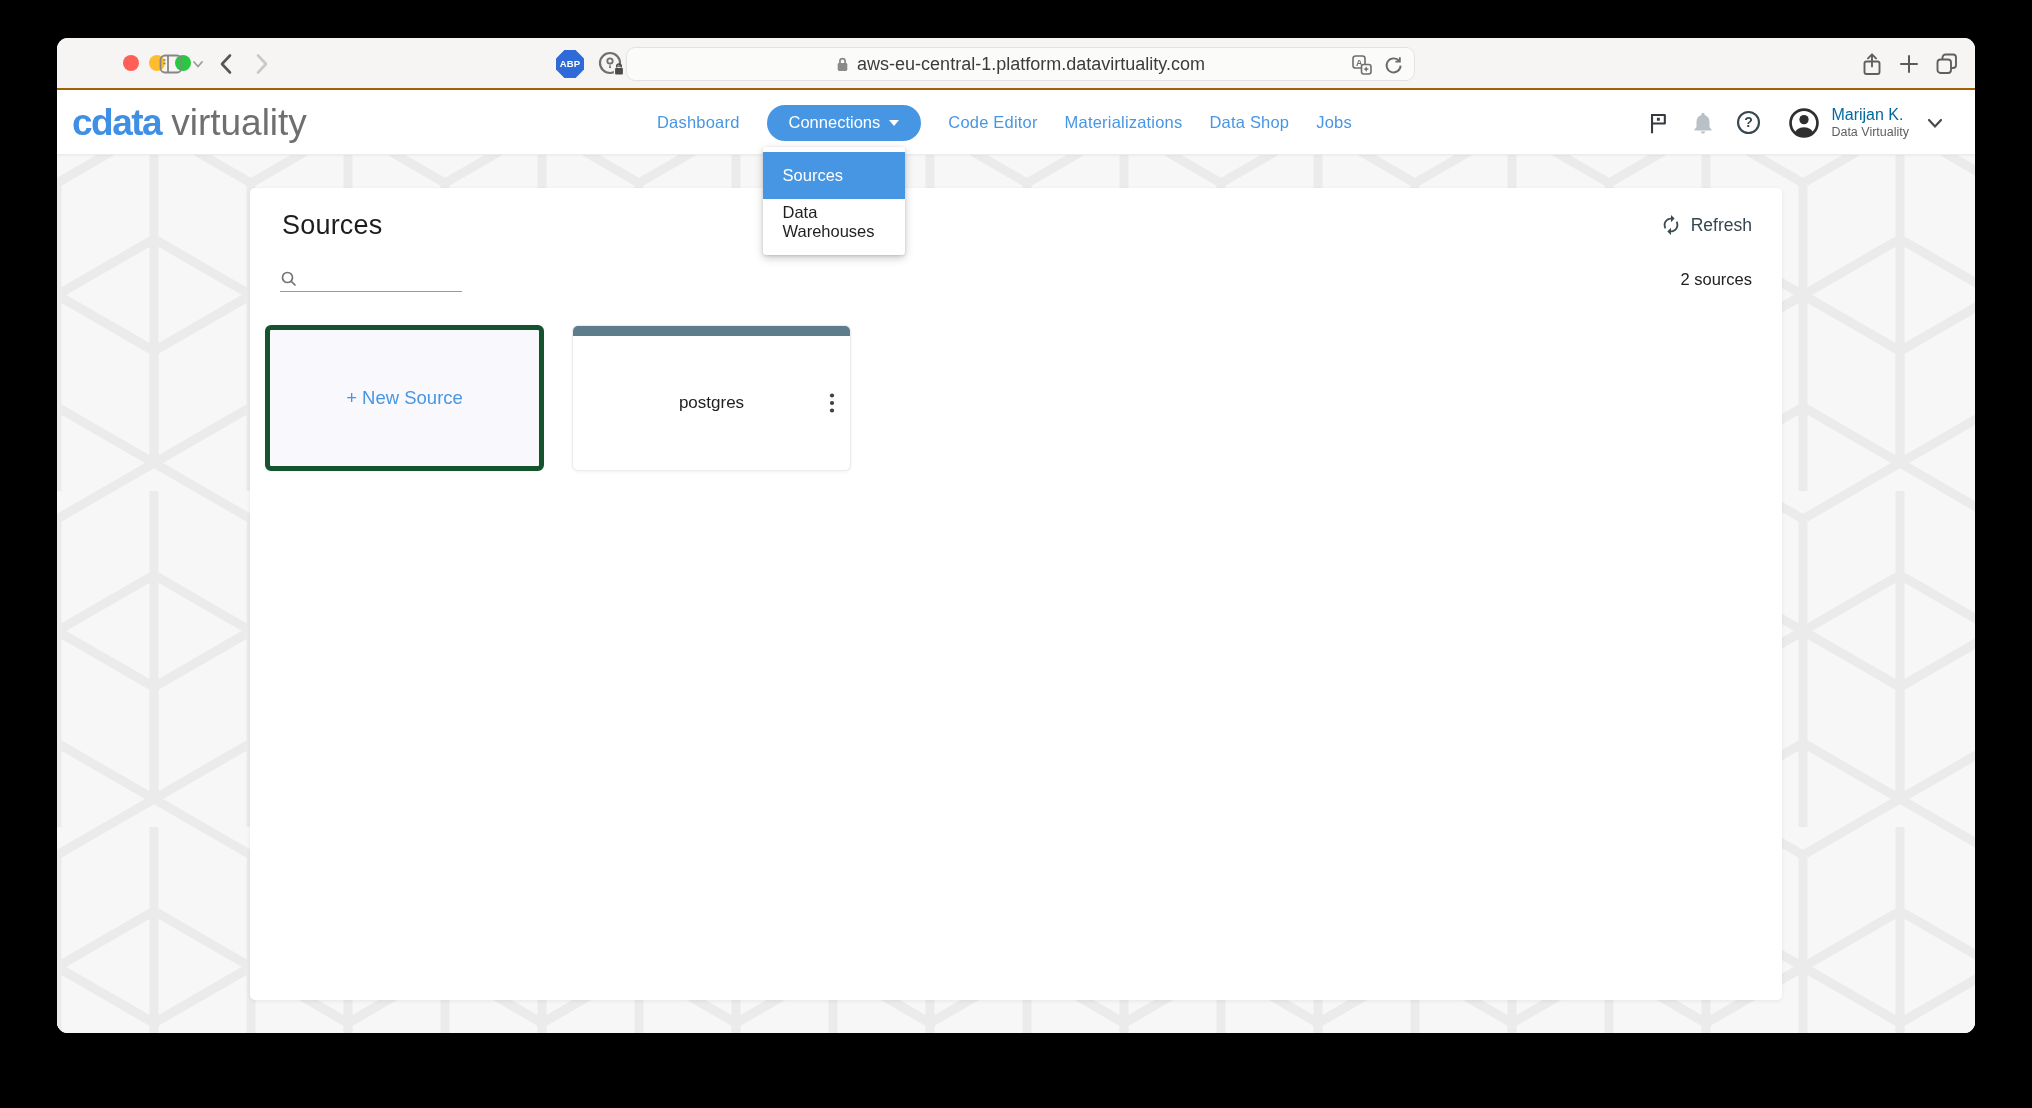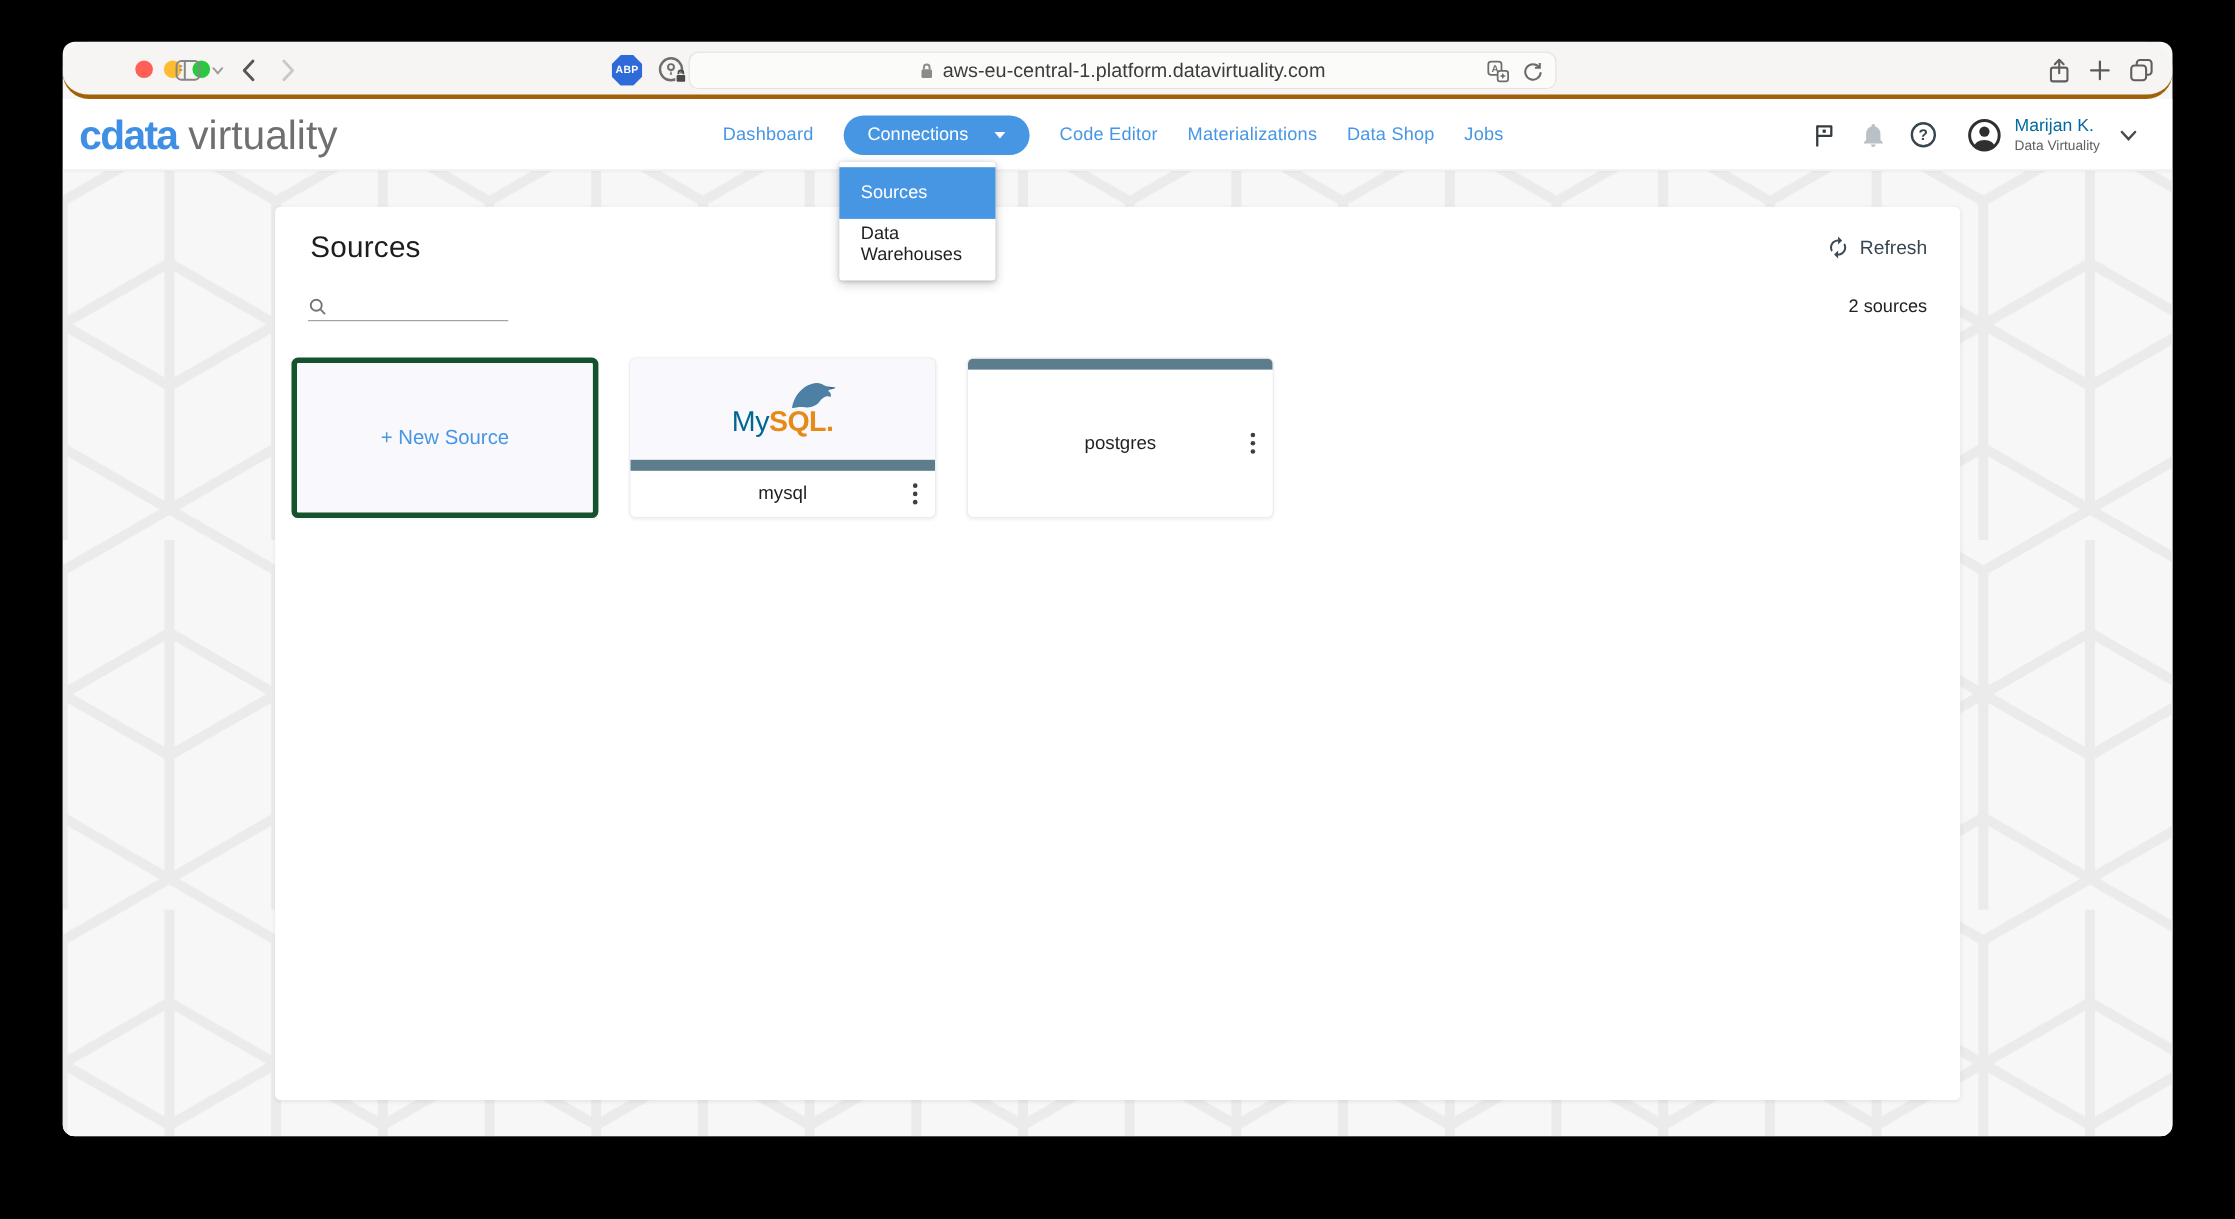--- a/index.html
+++ b/index.html
@@ -6,21 +6,21 @@
   html,body { width:2032px; height:1108px; background:#000; font-family:"Liberation Sans", sans-serif; }
   .stage { position:relative; width:2032px; height:1108px; background:#000; overflow:hidden; }
 
   
   .win { position:absolute; left:57px; top:38px; width:1918px; height:995px;
          border-radius:11px; overflow:hidden; background:#f7f7f7;
          box-shadow:0 18px 60px rgba(0,0,0,.65); }
 
   
   .chrome { position:absolute; left:0; top:0; width:100%; height:52px;
-            background:#f6f5f4; border-bottom:4px solid #a16207;border-radius:24px; }
+            background:#f6f5f4; border-bottom:2px solid #a16207; }
   .traffic { position:absolute; top:17px; left:66px; display:flex; gap:10px; }
   .light { width:16px; height:16px; border-radius:50%; }
   .l-red{background:#ff5f57;} .l-yellow{background:#febc2e;} .l-green{background:#28c840;}
   .chrome-ic { position:absolute; top:0; height:52px; display:flex; align-items:center; color:#5f5f5f; }
   .urlbar { position:absolute; left:569px; top:9px; width:789px; height:34px;
             background:#fbfbfa; border:1px solid #e3e2e1; border-radius:9px;
             display:flex; align-items:center; justify-content:center; }
   .url-text { font-size:18px; color:#3c3c3c; margin-left:8px; }
   .url-right { position:absolute; right:10px; top:6px; display:flex; gap:10px; align-items:center; }
   .abp { position:absolute; left:499px; top:12px; width:28px; height:28px; background:#2e6bd8;
@@ -30,21 +30,21 @@
 
   
   .navbar { position:absolute; left:0; top:52px; width:100%; height:65px; background:#fff;
             border-bottom:1px solid #ececec; box-shadow:0 1px 2px rgba(0,0,0,.04); z-index:5;padding-left:16px; }
   .brand { position:absolute; left:15px; top:0; height:65px; display:flex; align-items:center; gap:10px; }
   .brand-primary { font-size:37px; font-weight:800; letter-spacing:-1.5px; color:#3f90e4; }
   .brand-secondary { font-size:37px; font-weight:300; letter-spacing:0px; color:#6f6f6f; }
   .nav-links { position:absolute; left:600px; top:0; height:65px; display:flex; align-items:center; gap:27px; }
   .nav-link { font-size:16.5px; font-weight:500; color:#4796e4; letter-spacing:.2px; cursor:pointer; white-space:nowrap; }
   .pill { position:relative; height:36px; background:#4796e4; color:#fff; border-radius:18px;
-          display:flex; align-items:center; gap:24px; padding:0 22px; font-size:16.5px; font-weight:500; cursor:pointer; }
+          display:flex; align-items:center; gap:9px; padding:0 22px; font-size:16.5px; font-weight:500; cursor:pointer; }
   .caret { width:0; height:0; border-left:5.5px solid transparent; border-right:5.5px solid transparent; border-top:6px solid #fff; }
   .nav-right { position:absolute; right:30px; top:0; height:65px; display:flex; align-items:center; gap:19px; }
   .user-block { display:flex; align-items:center; gap:10px; margin-left:6px; cursor:pointer; }
   .user-texts { display:flex; flex-direction:column; line-height:1.15; }
   .user-name { font-size:16px; color:#0369a1; }
   .user-org { font-size:12.5px; color:#5f5f5f; }
 
   
   .menu { position:absolute; left:-4px; top:42px; width:142px; background:#fff; border-radius:3px;
           padding:5px 0 9px 0; box-shadow:0 3px 10px rgba(0,0,0,.2), 0 1px 3px rgba(0,0,0,.14); z-index:50; }
@@ -281,44 +281,20 @@
             <input type="text" value="" style="">
           </div>
           <div class="src-count">2 sources</div>
         </div>
 
         <div class="cards">
           <div class="card card-new">
             <span>+ New Source</span>
           </div>
 
-          <div class="card card-src">
-            <div class="card-top">
-              <div class="mysql-logo">
-                <svg class="mysql-dolphin" width="46" height="30" viewBox="0 0 46 30">
-                  <path fill="#4e80a6" d="M3 26 C5 13 15 4 25 3.2 c5 -.4 6.8 2.6 10.6 3.2 l7 1 c-2.8 1.6 -5 1.2 -6.8 2.8 2 1.2 3.2 3.2 2.4 5.6 -4.2 -1.8 -8 1.2 -10 4.2 -2.8 4 -8.6 6 -13.4 5.2 -4.2 -.8 -8.4 .2 -10.8 .8 Z"></path>
-                  <path fill="#2f618c" d="M36 6.5 l6.6 .9 c-1.3 .8 -2.5 .9 -3.8 1.2 Z"></path>
-                </svg>
-                <div class="mysql-text">
-                  <span class="my-blue">My</span><span class="my-orange">SQL.</span>
-                </div>
-              </div>
-            </div>
-            <div class="card-bar"></div>
-            <div class="card-bottom">
-              <span class="card-label">mysql</span>
-              <span class="kebab">
-                <svg width="6" height="22" viewBox="0 0 6 22">
-                  <circle cx="3" cy="3.5" r="2.1" fill="#3f3f3f"></circle>
-                  <circle cx="3" cy="11" r="2.1" fill="#3f3f3f"></circle>
-                  <circle cx="3" cy="18.5" r="2.1" fill="#3f3f3f"></circle>
-                </svg>
-              </span>
-            </div>
-          </div>
 
           <div class="card card-src">
             <div class="card-bar"></div>
             <div class="card-bottom">
               <span class="card-label">postgres</span>
               <span class="kebab">
                 <svg width="6" height="22" viewBox="0 0 6 22">
                   <circle cx="3" cy="3.5" r="2.1" fill="#3f3f3f"></circle>
                   <circle cx="3" cy="11" r="2.1" fill="#3f3f3f"></circle>
                   <circle cx="3" cy="18.5" r="2.1" fill="#3f3f3f"></circle>

